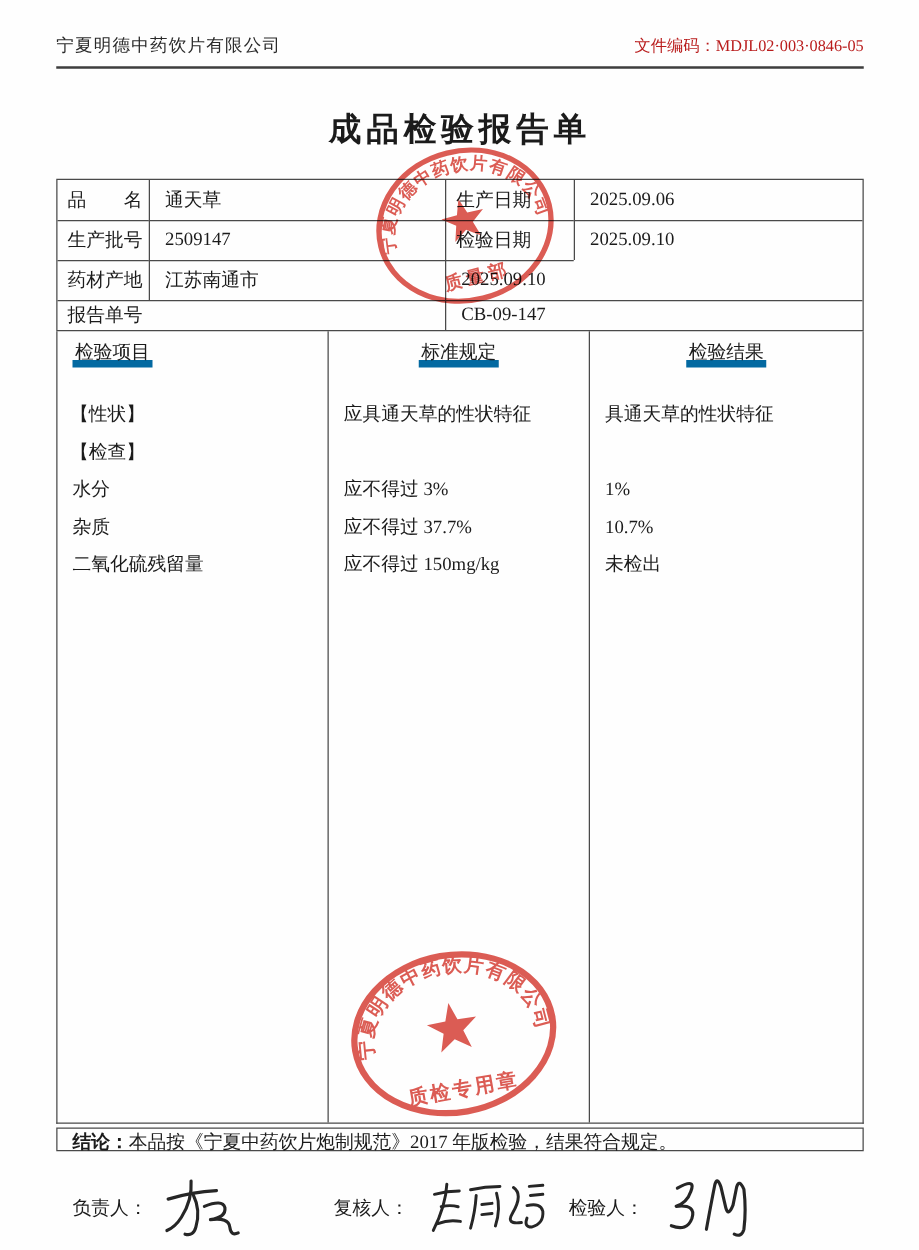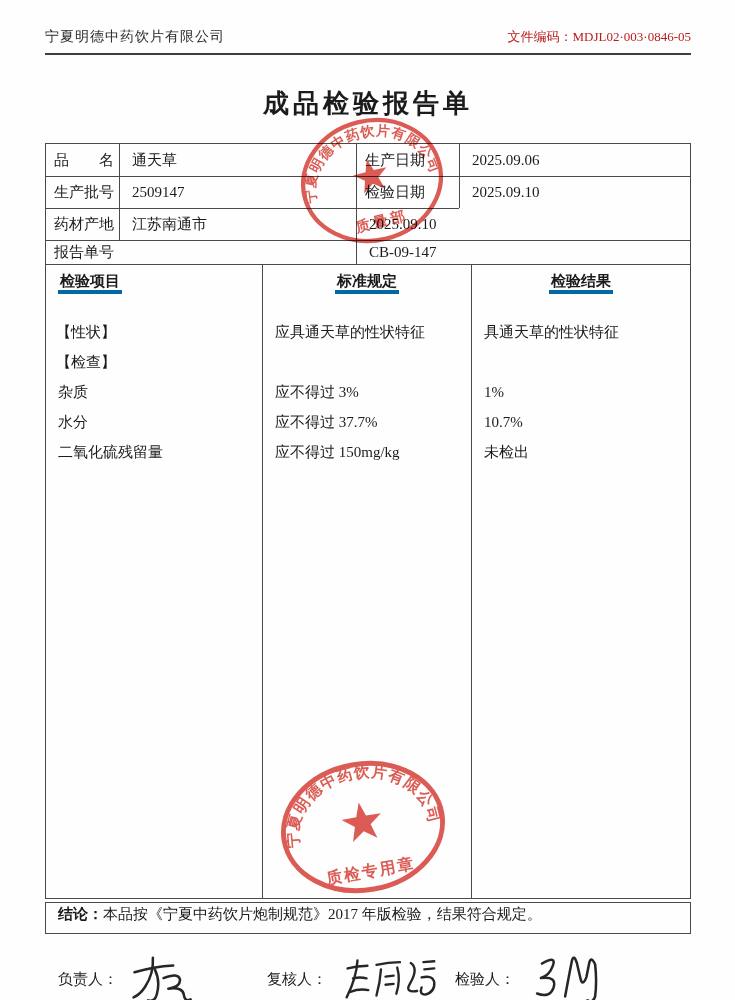--- a/index.html
+++ b/index.html
@@ -49,26 +49,26 @@
     border-top:none;
     font-size:15px;
   }
   .dcol { height:100%; }
   .dcol1 { width:216px; }
   .dcol2 { width:209px; border-left:1.5px solid #4a4a4a; }
   .dcol3 { flex:1; border-left:1.5px solid #4a4a4a; }
   .dhead { height:52px; padding-top:7px; display:flex; }
   .dhead.left { justify-content:flex-start; padding-left:12px; }
   .dhead.center { justify-content:center; }
-  .dhead span { border-bottom:4px solid #0369a1; padding:0 2px 2px 2px; height:22px;font-weight:bold; }
+  .dhead span { border-bottom:6px solid #0369a1; padding:0 2px 2px 2px; height:22px; }
   .dcell { height:30px; line-height:30px; padding-left:12px; white-space:nowrap; }
 
   
   .conclusion {
-    margin-top:3px; width:646px; height:32px;
+    margin-top:3px; width:646px; height:19px;
     border:1.5px solid #4a4a4a;
     font-size:15px; line-height:23px;
     padding-left:12px; white-space:nowrap;
   }
   .conclusion .cl { font-weight:bold; }
 
   
   .signatures { position:relative; height:80px; margin-top:16px; font-size:15px; }
   .sig-label { position:absolute; top:20px; white-space:nowrap; }
   .sig-label.resp { left:13px; }
@@ -119,22 +119,22 @@
       <div class="cell val bl bt span2b">CB-09-147</div>
     </div>
 
     <div class="detail-table">
       <div class="dcol dcol1">
         <div class="dhead left">
             <span>检验项目</span>
           </div>
         <div class="dcell" style="padding-left:10px;">【性状】</div>
         <div class="dcell" style="padding-left:10px;">【检查】</div>
+        <div class="dcell">水分</div>
         <div class="dcell">杂质</div>
-        <div class="dcell">水分</div>
         <div class="dcell">二氧化硫残留量</div>
       </div>
       <div class="dcol dcol2">
         <div class="dhead center">
             <span>标准规定</span>
           </div>
         <div class="dcell">应具通天草的性状特征</div>
         <div class="dcell"></div>
         <div class="dcell">应不得过 3%</div>
         <div class="dcell">应不得过 37.7%</div>

